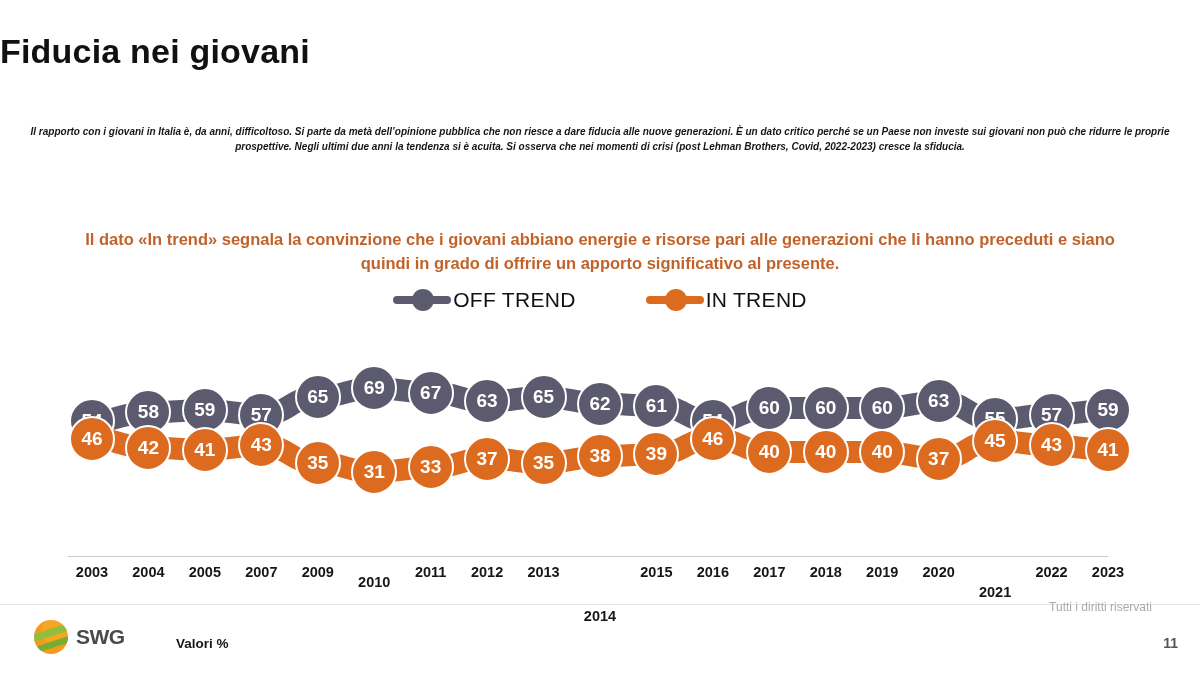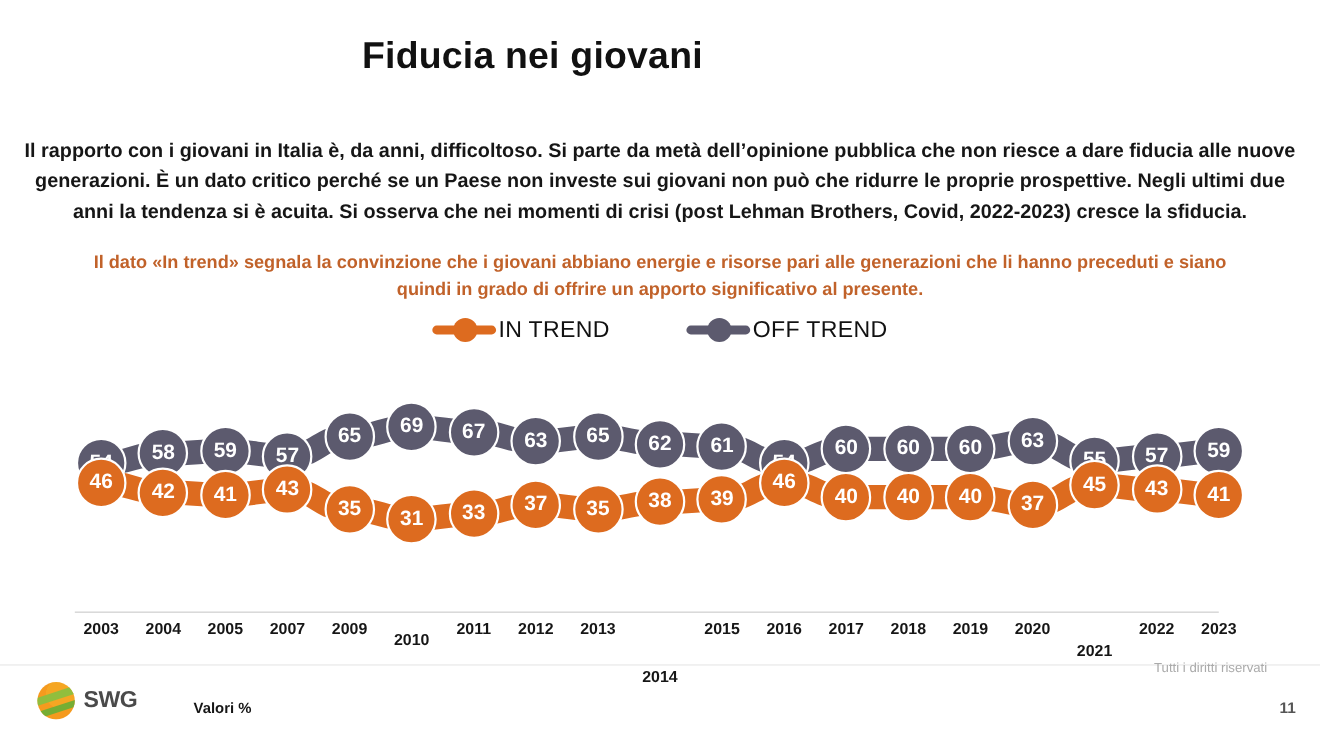--- a/index.html
+++ b/index.html
@@ -17,36 +17,37 @@
   }
   .slide {
     position: absolute;
     inset: 0;
   }
   .title {
     position: absolute;
     top: 32px;
     left: 0;
     width: 968px;
-    text-align: center;
+    text-align: left;
     font-size: 34px;
     font-weight: bold;
     color: #111111;
     letter-spacing: 0.2px;
   }
   .intro {
     position: absolute;
     top: 124px;
     left: 20px;
     width: 1160px;
     text-align: center;
-    font-size: 18px;
+    font-size: 10px;
     font-weight: bold;
     line-height: 1.52;
     color: #161616;
+    font-style: italic;
   }
   .highlight {
     position: absolute;
     top: 228px;
     left: 80px;
     width: 1040px;
     text-align: center;
     font-size: 16.5px;
     font-weight: bold;
     line-height: 1.45;
@@ -237,33 +238,33 @@
 
 <div class="slide">
 
   <div class="title">Fiducia nei giovani</div>
 
   <div class="intro">Il rapporto con i giovani in Italia è, da anni, difficoltoso. Si parte da metà dell’opinione pubblica che non riesce a dare fiducia alle nuove generazioni. È un dato critico perché se un Paese non investe sui giovani non può che ridurre le proprie prospettive. Negli ultimi due anni la tendenza si è acuita. Si osserva che nei momenti di crisi (post Lehman Brothers, Covid, 2022-2023) cresce la sfiducia.</div>
 
   <div class="highlight">Il dato «In trend» segnala la convinzione che i giovani abbiano energie e risorse pari alle generazioni che li hanno preceduti e siano quindi in grado di offrire un apporto significativo al presente.</div>
 
   <div class="legend">
+    <div class="legend-item legend-off">
+      <span class="legend-marker">
+        <span class="legend-bar"></span>
+        <span class="legend-dot"></span>
+      </span>
+      <span class="legend-label">OFF TREND</span>
+    </div>
     <div class="legend-item legend-in">
       <span class="legend-marker">
         <span class="legend-bar"></span>
         <span class="legend-dot"></span>
       </span>
       <span class="legend-label">IN TREND</span>
-    </div>
-    <div class="legend-item legend-off">
-      <span class="legend-marker">
-        <span class="legend-bar"></span>
-        <span class="legend-dot"></span>
-      </span>
-      <span class="legend-label">OFF TREND</span>
     </div>
   </div>
 
   <div class="chart" id="chart">
     <svg id="chart-svg" width="1080" height="200">
         <path d="M 32 76.2 C 60.22222222222222 76.2 60.22222222222222 67.39999999999999 88.44444444444444 67.39999999999999 C 116.66666666666666 67.39999999999999 116.66666666666666 65.19999999999999 144.88888888888889 65.19999999999999 C 173.1111111111111 65.19999999999999 173.1111111111111 69.6 201.33333333333331 69.6 C 229.55555555555554 69.6 229.55555555555554 52 257.77777777777777 52 C 286 52 286 43.2 314.22222222222223 43.2 C 342.44444444444446 43.2 342.44444444444446 47.60000000000001 370.66666666666663 47.60000000000001 C 398.88888888888886 47.60000000000001 398.88888888888886 56.400000000000006 427.1111111111111 56.400000000000006 C 455.3333333333333 56.400000000000006 455.3333333333333 52 483.55555555555554 52 C 511.77777777777777 52 511.77777777777777 58.599999999999994 540 58.599999999999994 C 568.2222222222222 58.599999999999994 568.2222222222222 60.8 596.4444444444445 60.8 C 624.6666666666667 60.8 624.6666666666667 76.2 652.8888888888889 76.2 C 681.1111111111111 76.2 681.1111111111111 63 709.3333333333333 63 C 737.5555555555554 63 737.5555555555554 63 765.7777777777777 63 C 794 63 794 63 822.2222222222222 63 C 850.4444444444443 63 850.4444444444443 56.400000000000006 878.6666666666666 56.400000000000006 C 906.8888888888889 56.400000000000006 906.8888888888889 74 935.1111111111111 74 C 963.3333333333333 74 963.3333333333333 69.6 991.5555555555555 69.6 C 1019.7777777777778 69.6 1019.7777777777778 65.19999999999999 1048 65.19999999999999" fill="none" stroke="#5c5a6e" stroke-width="22" stroke-linecap="round"></path>
         <path d="M 32 93.80000000000001 C 60.22222222222222 93.80000000000001 60.22222222222222 102.6 88.44444444444444 102.6 C 116.66666666666666 102.6 116.66666666666666 104.8 144.88888888888889 104.8 C 173.1111111111111 104.8 173.1111111111111 100.4 201.33333333333331 100.4 C 229.55555555555554 100.4 229.55555555555554 118 257.77777777777777 118 C 286 118 286 126.8 314.22222222222223 126.8 C 342.44444444444446 126.8 342.44444444444446 122.4 370.66666666666663 122.4 C 398.88888888888886 122.4 398.88888888888886 113.6 427.1111111111111 113.6 C 455.3333333333333 113.6 455.3333333333333 118 483.55555555555554 118 C 511.77777777777777 118 511.77777777777777 111.4 540 111.4 C 568.2222222222222 111.4 568.2222222222222 109.19999999999999 596.4444444444445 109.19999999999999 C 624.6666666666667 109.19999999999999 624.6666666666667 93.80000000000001 652.8888888888889 93.80000000000001 C 681.1111111111111 93.80000000000001 681.1111111111111 107 709.3333333333333 107 C 737.5555555555554 107 737.5555555555554 107 765.7777777777777 107 C 794 107 794 107 822.2222222222222 107 C 850.4444444444443 107 850.4444444444443 113.6 878.6666666666666 113.6 C 906.8888888888889 113.6 906.8888888888889 96 935.1111111111111 96 C 963.3333333333333 96 963.3333333333333 100.4 991.5555555555555 100.4 C 1019.7777777777778 100.4 1019.7777777777778 104.8 1048 104.8" fill="none" stroke="#dd6b1f" stroke-width="22" stroke-linecap="round"></path>
       </svg>
   <div class="node off" style="left: 9px; top: 53.2px;">54</div>
       <div class="node off" style="left: 65.4444px; top: 44.4px;">58</div>

